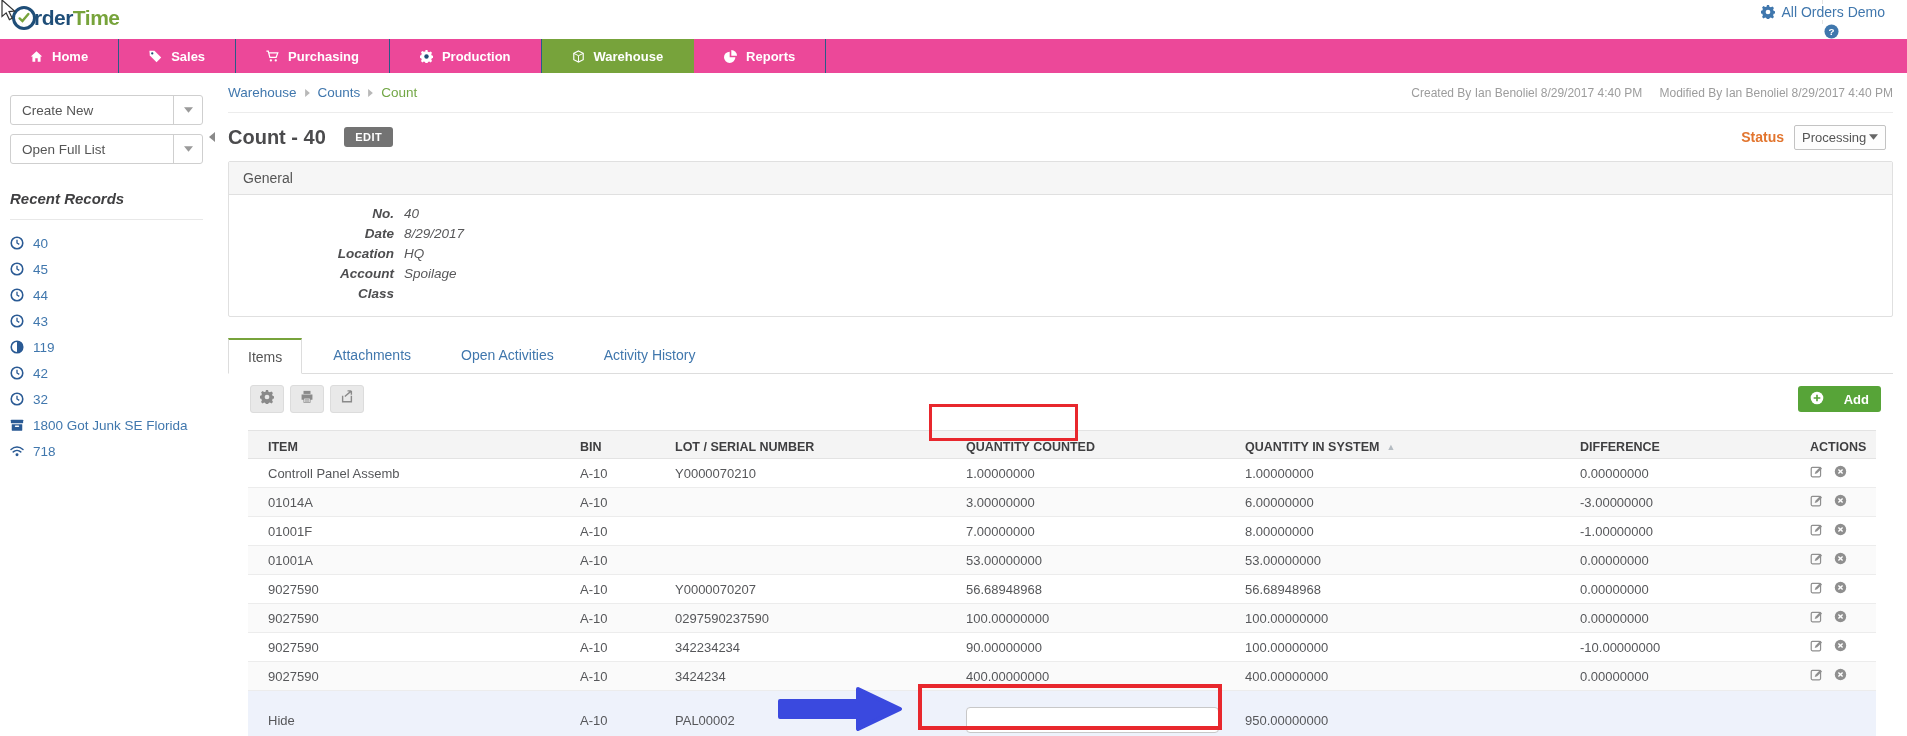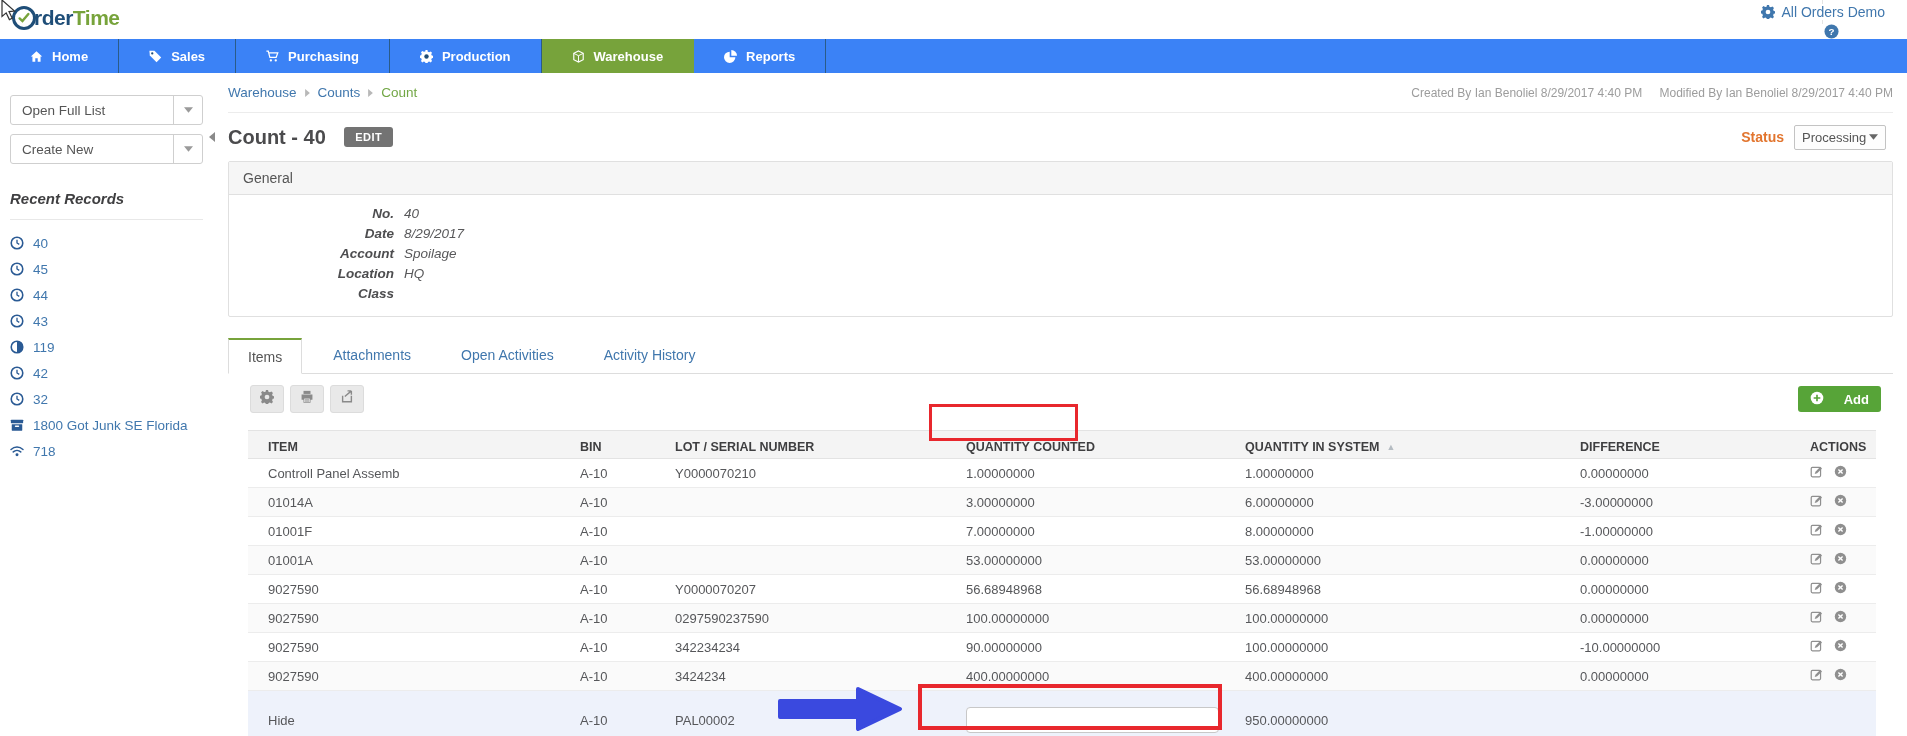--- a/index.html
+++ b/index.html
@@ -14,21 +14,21 @@
   .logo-part1 { color:#1f4e78; letter-spacing:-0.5px; }
   .logo-part2 { color:#77a33b; letter-spacing:-0.5px; }
   #topbar-right { position:absolute; right:0; top:0; height:39px; display:flex; align-items:center;flex-direction:column; }
   .top-sep { width:1px; height:39px; background:#e4e4e4; }
   #account-menu { display:flex; align-items:center; gap:7px; color:#4077ad; font-size:14px; padding:0 22px; height:39px; cursor:pointer; }
   #account-menu .icon-gear { color:#4077ad; display:inline-flex; }
   #account-menu .icon-gear svg { width:14px; height:14px; }
   #help-btn { padding:0 6px 0 24px; color:#4077ad; display:inline-flex; }
 
   
-  #nav { position:absolute; left:0; top:39px; width:1907px; height:34px; background:#3b82f6; display:flex; }
+  #nav { position:absolute; left:0; top:39px; width:1907px; height:34px; background:#ec4899; display:flex; }
   .nav-item { display:flex; align-items:center; gap:9px; color:#fff; font-weight:bold; font-size:13px; padding:0 30px; border-right:1px solid #2a5b88; cursor:pointer; }
   .nav-item.active { background:#77a33b; border-right-color:#77a33b; }
   .nicon { display:inline-flex; }
   .nicon svg { width:13px; height:13px; }
   .nav-item svg .hole { fill:#1f4e78; }
 
   
   #sidebar { position:absolute; left:0; top:73px; width:213px; bottom:0; background:#fff; padding:22px 10px 0 10px; }
   .side-btn { display:flex; align-items:stretch; border:1px solid #cfcfcf; border-radius:3px; background:#fff; height:30px; margin-bottom:9px; cursor:pointer; }
   .side-btn .sb-label { flex:1; display:flex; align-items:center; padding-left:11px; font-size:13.5px; color:#555; }
@@ -182,29 +182,29 @@
           <path d="M7 9V2a7 7 0 1 0 7 7z" fill="currentColor"></path>
           <path d="M9 7h7a7 7 0 0 0-7-7z" fill="currentColor"></path>
         </svg>
       </span>
       <span>Reports</span>
     </div>
   </div>
 
 <div id="sidebar">
   <div class="side-btn">
-    <span class="sb-label">Open Full List</span>
+    <span class="sb-label">Create New</span>
     <span class="sb-caret">
         <svg viewBox="0 0 10 6" width="9" height="6">
           <path d="M0 0h10L5 6z" fill="currentColor"></path>
         </svg>
       </span>
   </div>
   <div class="side-btn">
-    <span class="sb-label">Create New</span>
+    <span class="sb-label">Open Full List</span>
     <span class="sb-caret">
         <svg viewBox="0 0 10 6" width="9" height="6">
           <path d="M0 0h10L5 6z" fill="currentColor"></path>
         </svg>
       </span>
   </div>
   <div id="recent-title">Recent Records</div>
   <div id="recent-divider"></div>
   <div id="recent-list">
       <div class="record-item">
@@ -343,26 +343,26 @@
     <div id="general-body">
         <div class="gfield">
           <span class="glabel">No.</span>
           <span class="gvalue">40</span>
         </div>
         <div class="gfield">
           <span class="glabel">Date</span>
           <span class="gvalue">8/29/2017</span>
         </div>
         <div class="gfield">
+          <span class="glabel">Location</span>
+          <span class="gvalue">HQ</span>
+        </div>
+        <div class="gfield">
           <span class="glabel">Account</span>
           <span class="gvalue">Spoilage</span>
-        </div>
-        <div class="gfield">
-          <span class="glabel">Location</span>
-          <span class="gvalue">HQ</span>
         </div>
         <div class="gfield">
           <span class="glabel">Class</span>
           <span class="gvalue"></span>
         </div>
       </div>
   </div>
 
   <div id="tabs">
       <div class="tab active">Items</div>

